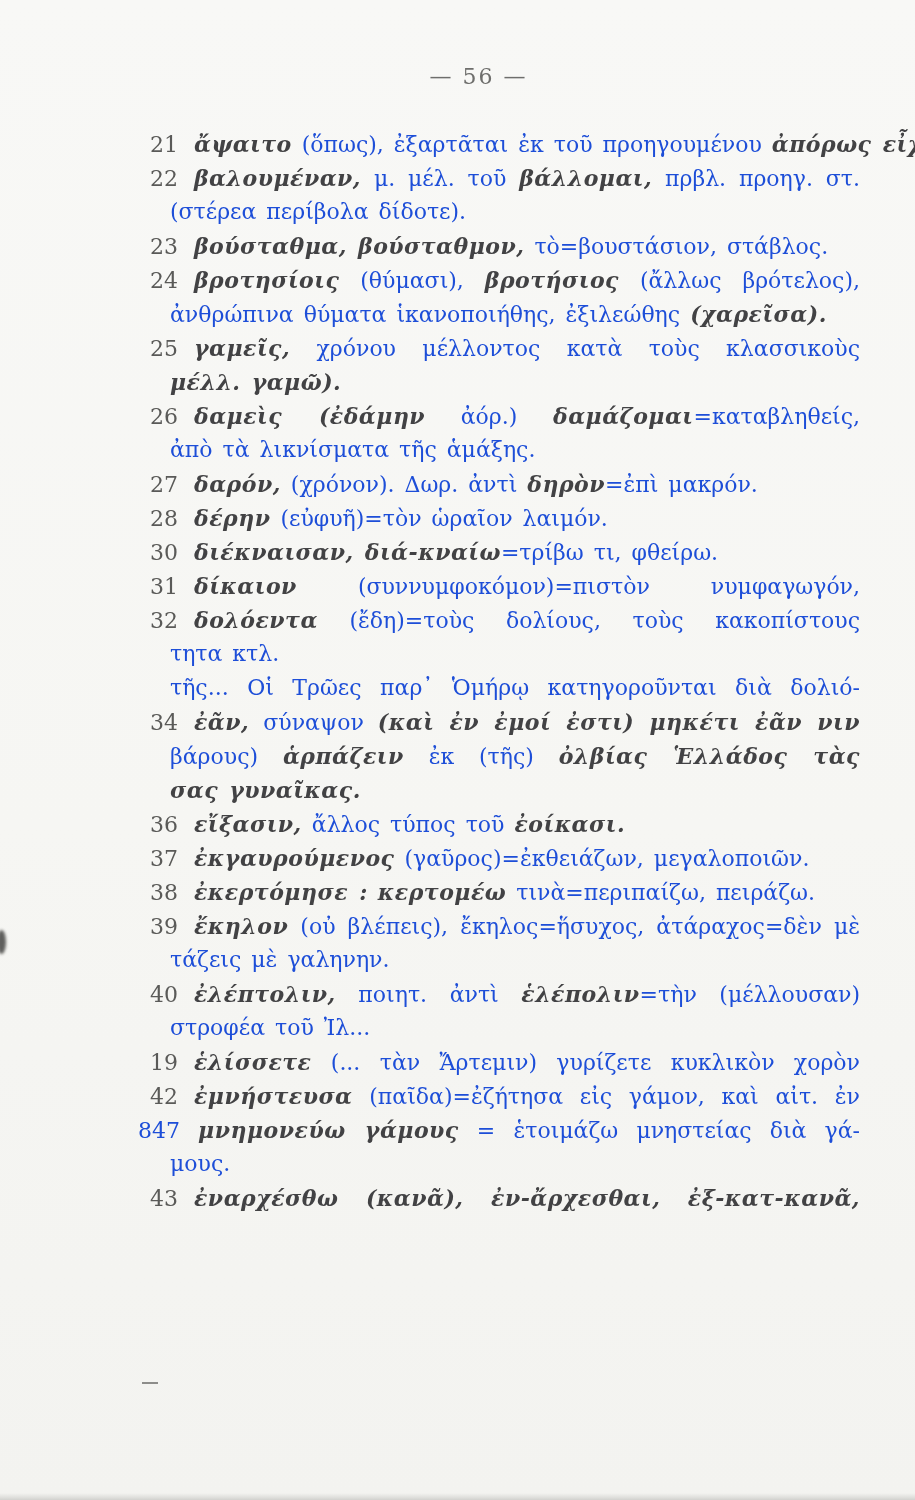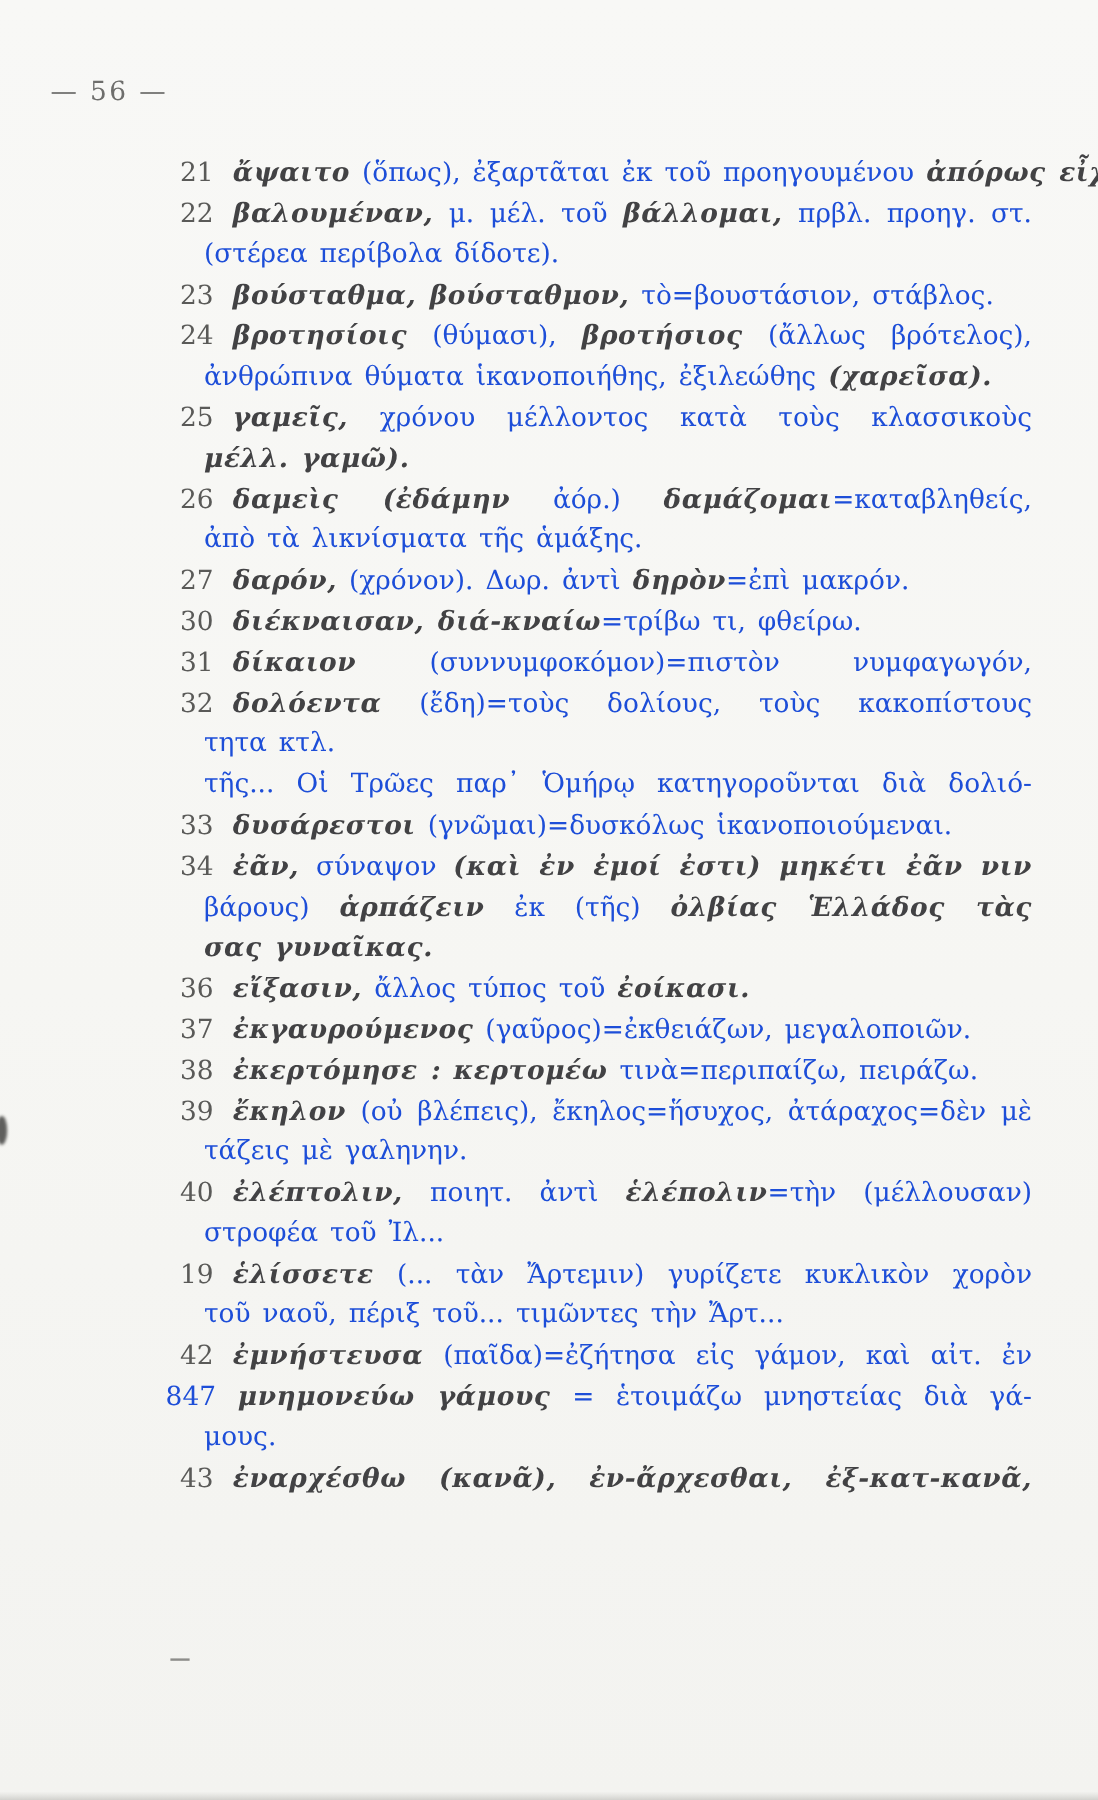--- a/index.html
+++ b/index.html
@@ -17,20 +17,21 @@
   .page {
     position: absolute;
     inset: 0;
   }
   .page-number {
     position: absolute;
     top: 64px;
     left: 0;
     right: 0;
     padding-left: 42px;
+    text-align: center;
     font-size: 22px;
     letter-spacing: 2px;
     color: #6e6e6c;
   }
   .glossary-text {
     position: absolute;
     left: 118px;
     right: 55px;
     top: 127px;
     color: #58585a;
@@ -104,38 +105,37 @@
       <div class="line j"><span class="num">22</span><span class="hw">βαλουμέναν,</span><span class="rm"> μ. μέλ. τοῦ </span><span class="hw">βάλλομαι,</span><span class="rm"> πρβλ. προηγ. στ. 1477 :</span></div>
       <div class="line cont"><span class="rm">(στέρεα περίβολα δίδοτε).</span></div>
       <div class="line"><span class="num">23</span><span class="hw">βούσταθμα, βούσταθμον,</span><span class="rm"> τὸ=βουστάσιον, στάβλος.</span></div>
       <div class="line j"><span class="num">24</span><span class="hw">βροτησίοις</span><span class="rm"> (θύμασι), </span><span class="hw">βροτήσιος</span><span class="rm"> (ἄλλως βρότελος), ποὺ μὲ</span></div>
       <div class="line cont"><span class="rm">ἀνθρώπινα θύματα ἱκανοποιήθης, ἐξιλεώθης </span><span class="hw">(χαρεῖσα).</span></div>
       <div class="line j"><span class="num">25</span><span class="hw">γαμεῖς,</span><span class="rm"> χρόνου μέλλοντος κατὰ τοὺς κλασσικοὺς </span><span class="hw">(γαμέω</span></div>
       <div class="line cont"><span class="hw">μέλλ. γαμῶ).</span></div>
       <div class="line j"><span class="num">26</span><span class="hw">δαμεὶς (ἐδάμην</span><span class="rm"> ἀόρ.) </span><span class="hw">δαμάζομαι</span><span class="rm">=καταβληθείς, κουρασθεὶς</span></div>
       <div class="line cont"><span class="rm">ἀπὸ τὰ λικνίσματα τῆς ἁμάξης.</span></div>
       <div class="line"><span class="num">27</span><span class="hw">δαρόν,</span><span class="rm"> (χρόνον). Δωρ. ἀντὶ </span><span class="hw">δηρὸν</span><span class="rm">=ἐπὶ μακρόν.</span></div>
+      <div class="line"><span class="num">28</span><span class="hw">δέρην</span><span class="rm"> (εὐφυῆ)=τὸν ὡραῖον λαιμόν.</span></div>
       <div class="line"><span class="num">30</span><span class="hw">διέκναισαν, διά-κναίω</span><span class="rm">=τρίβω τι, φθείρω.</span></div>
       <div class="line j"><span class="num">31</span><span class="hw">δίκαιον</span><span class="rm"> (συννυμφοκόμον)=πιστὸν νυμφαγωγόν, συνοδὸν τῆς</span></div>
       <div class="line j"><span class="num">32</span><span class="hw">δολόεντα</span><span class="rm"> (ἔδη)=τοὺς δολίους, τοὺς κακοπίστους τούτους</span></div>
       <div class="line cont"><span class="rm">τητα κτλ.</span></div>
       <div class="line cont j"><span class="rm">τῆς... Οἱ Τρῶες παρ᾽ Ὁμήρῳ κατηγοροῦνται διὰ δολιό-</span></div>
-      <div class="line"><span class="num">33</span><span class="hw">δυσάρεστοι</span><span class="rm"> (γνῶμαι)=δυσκόλως ἱκανοποιούμεναι.</span></div>
       <div class="line j"><span class="num">34</span><span class="hw">ἐᾶν,</span><span class="rm"> σύναψον </span><span class="hw">(καὶ ἐν ἐμοί ἐστι) μηκέτι ἐᾶν νιν</span></div>
       <div class="line cont j"><span class="rm">βάρους) </span><span class="hw">ἁρπάζειν</span><span class="rm"> ἐκ (τῆς) </span><span class="hw">ὀλβίας Ἑλλάδος τὰς μελλού-</span></div>
       <div class="line cont"><span class="hw">σας γυναῖκας.</span></div>
       <div class="line"><span class="num">36</span><span class="hw">εἴξασιν,</span><span class="rm"> ἄλλος τύπος τοῦ </span><span class="hw">ἐοίκασι.</span></div>
       <div class="line"><span class="num">37</span><span class="hw">ἐκγαυρούμενος</span><span class="rm"> (γαῦρος)=ἐκθειάζων, μεγαλοποιῶν.</span></div>
       <div class="line"><span class="num">38</span><span class="hw">ἐκερτόμησε :</span><span class="rm"> </span><span class="hw">κερτομέω</span><span class="rm"> τινὰ=περιπαίζω, πειράζω.</span></div>
       <div class="line j"><span class="num">39</span><span class="hw">ἔκηλον</span><span class="rm"> (οὐ βλέπεις), ἔκηλος=ἥσυχος, ἀτάραχος=δὲν μὲ κοι-</span></div>
       <div class="line cont"><span class="rm">τάζεις μὲ γαληνην.</span></div>
       <div class="line j"><span class="num">40</span><span class="hw">ἐλέπτολιν,</span><span class="rm"> ποιητ. ἀντὶ </span><span class="hw">ἑλέπολιν</span><span class="rm">=τὴν (μέλλουσαν) κατα-</span></div>
       <div class="line cont"><span class="rm">στροφέα τοῦ Ἰλ...</span></div>
       <div class="line j"><span class="num">19</span><span class="hw">ἑλίσσετε</span><span class="rm"> (... τὰν Ἄρτεμιν) γυρίζετε κυκλικὸν χορὸν πέριξ</span></div>
-      <div class="line cont"><span class="rm">τοῦ ναοῦ, πέριξ τοῦ... τιμῶντες τὴν Ἄρτ...</span></div>
       <div class="line j"><span class="num">42</span><span class="hw">ἐμνήστευσα</span><span class="rm"> (παῖδα)=ἐζήτησα εἰς γάμον, καὶ αἰτ. ἐν στίχ.</span></div>
       <div class="line cont2 j"><span class="rm">847 </span><span class="hw">μνημονεύω γάμους</span><span class="rm"> = ἑτοιμάζω μνηστείας διὰ γά-</span></div>
       <div class="line cont"><span class="rm">μους.</span></div>
       <div class="line j"><span class="num">43</span><span class="hw">ἐναρχέσθω (κανᾶ), ἐν-ἄρχεσθαι, ἐξ-κατ-κανᾶ,</span></div>
     </div>
   <div class="ink-blot"></div>
   <div class="underscore-mark"></div>
   <div class="bottom-edge"></div>
 </div>
 

